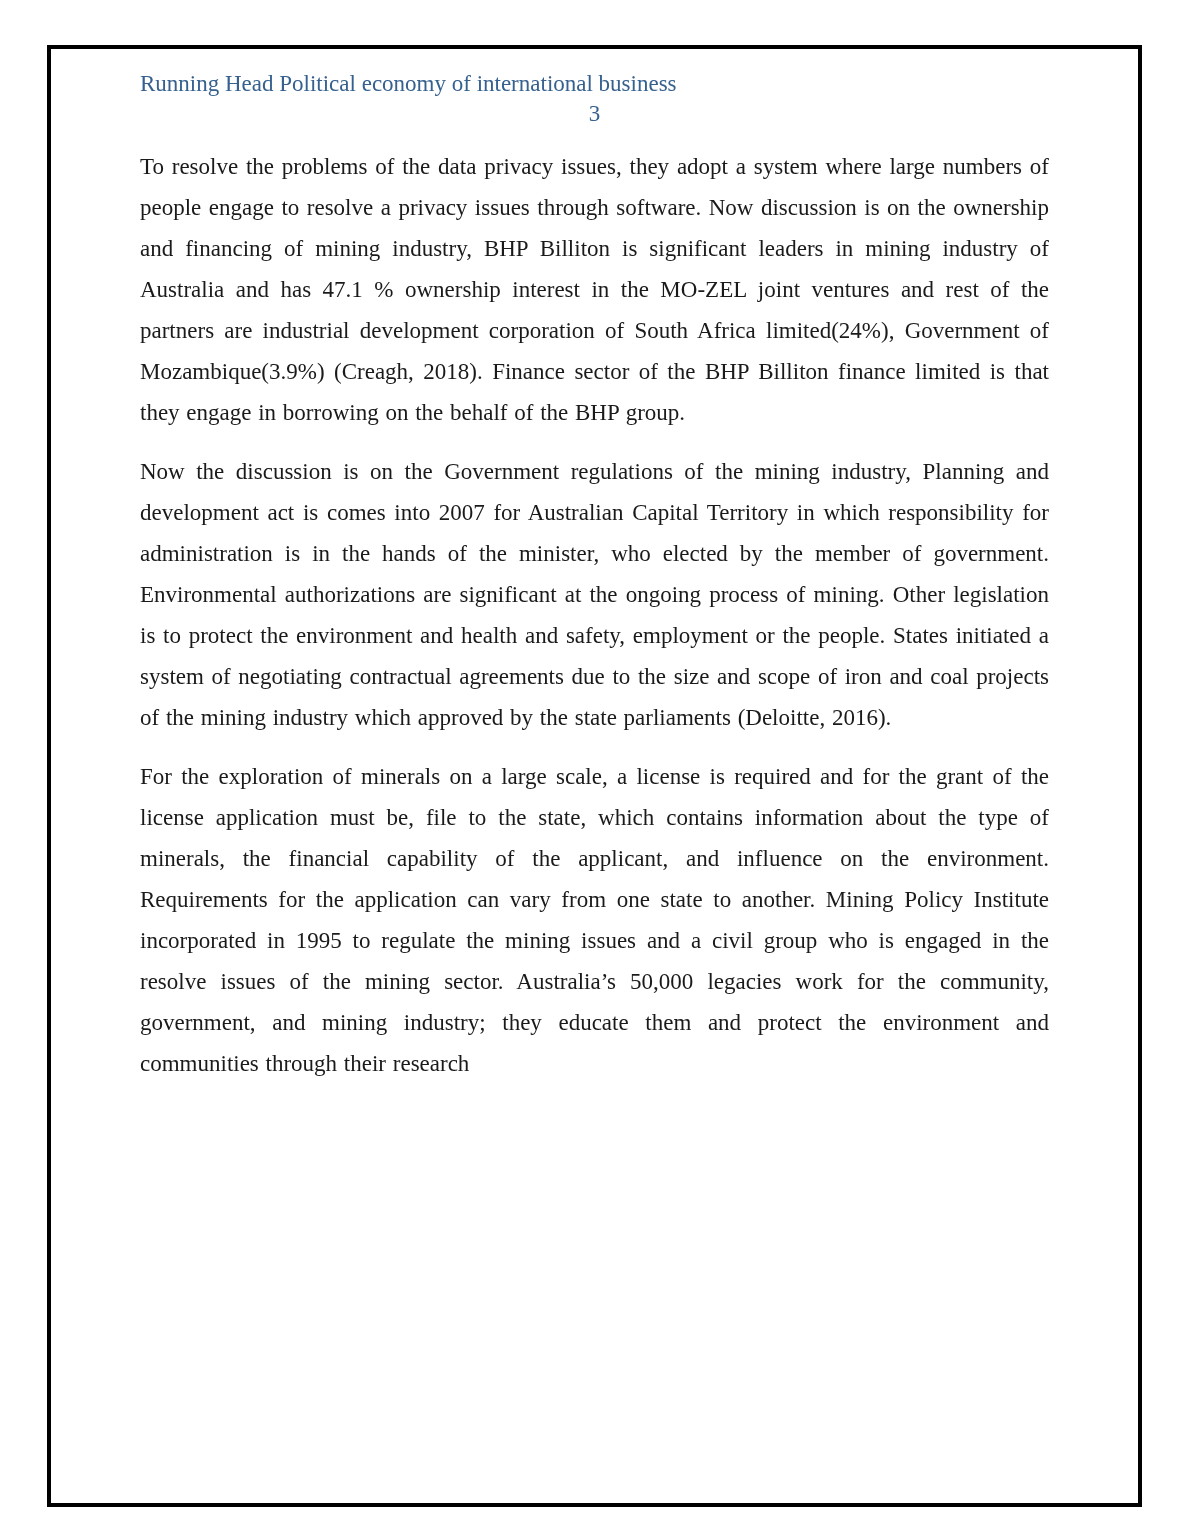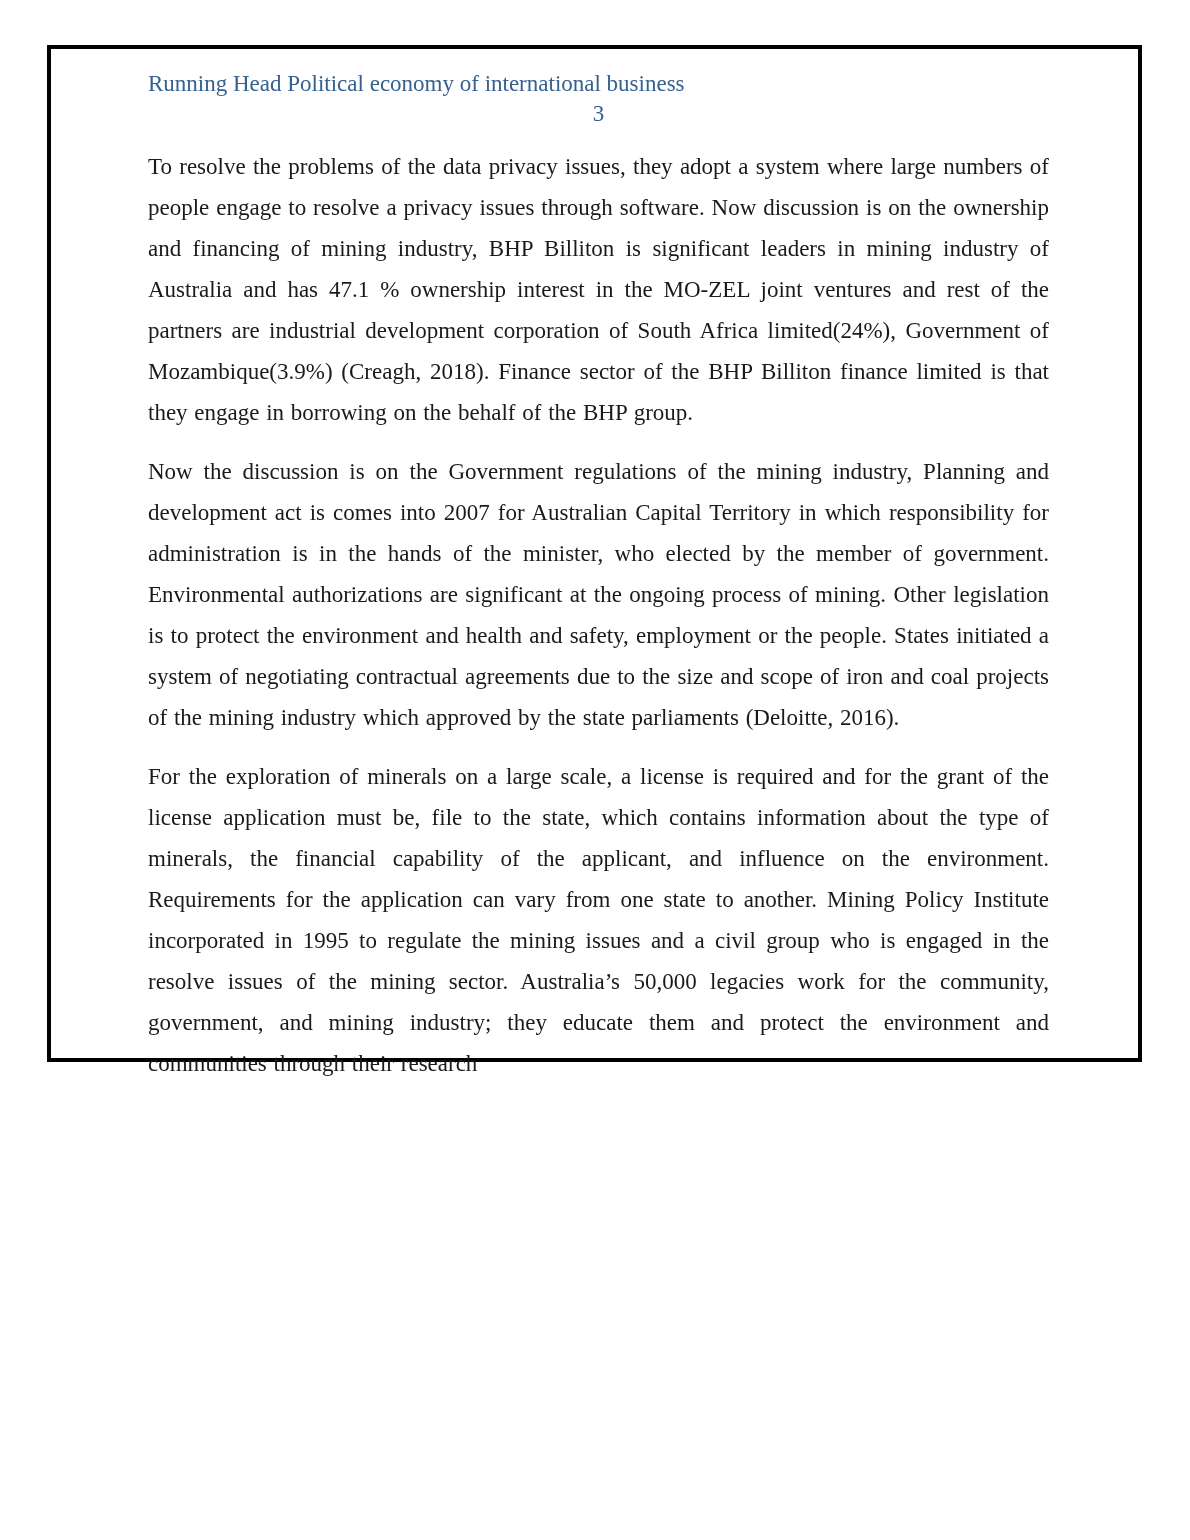--- a/index.html
+++ b/index.html
@@ -11,25 +11,24 @@
     width: 1190px;
     height: 1540px;
     position: relative;
     font-family: "Liberation Serif", serif;
   }
   .page-border {
     position: absolute;
     left: 47px;
     top: 45px;
     width: 1095px;
-    height: 1017px;
+    height: 1462px;
     box-sizing: border-box;
     border: 4px solid #000000;
     background: #ffffff;
-    padding-left: 8px;
   }
   .content {
     box-sizing: border-box;
     padding: 20px 89px 0 89px;
   }
   .running-head {
     font-size: 23px;
     line-height: 30px;
     color: #36618F;
     text-align: left;

